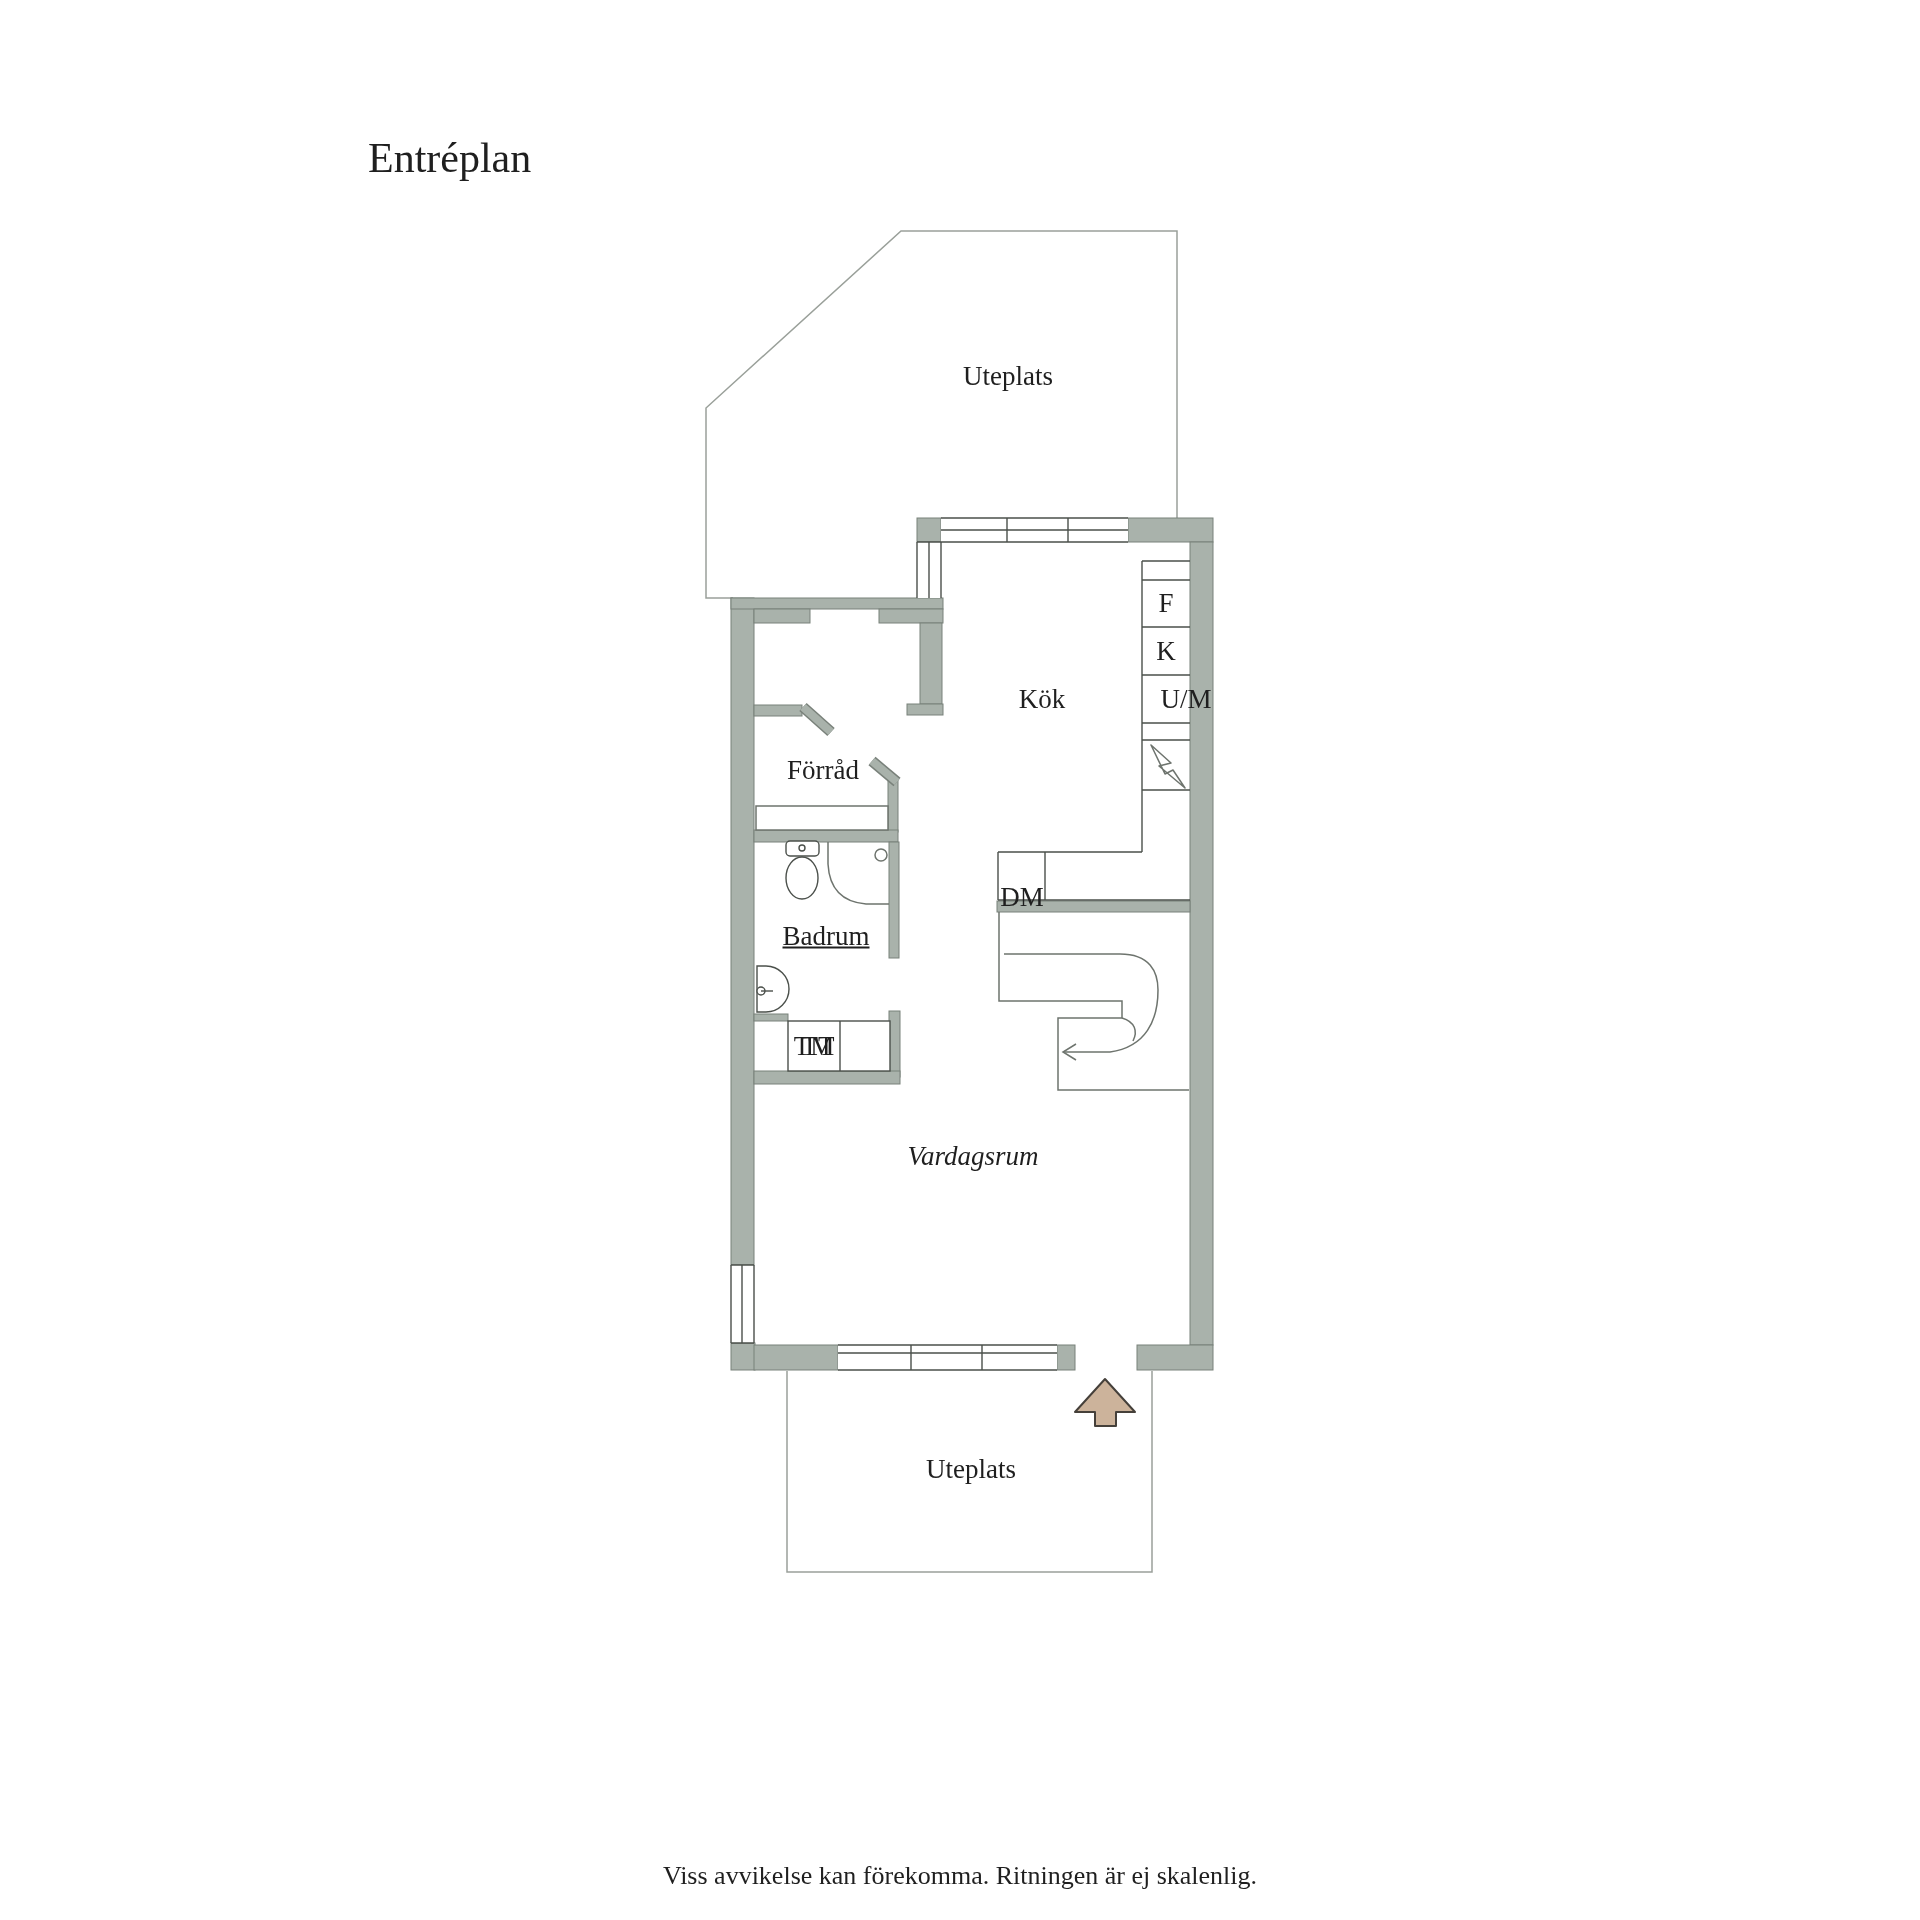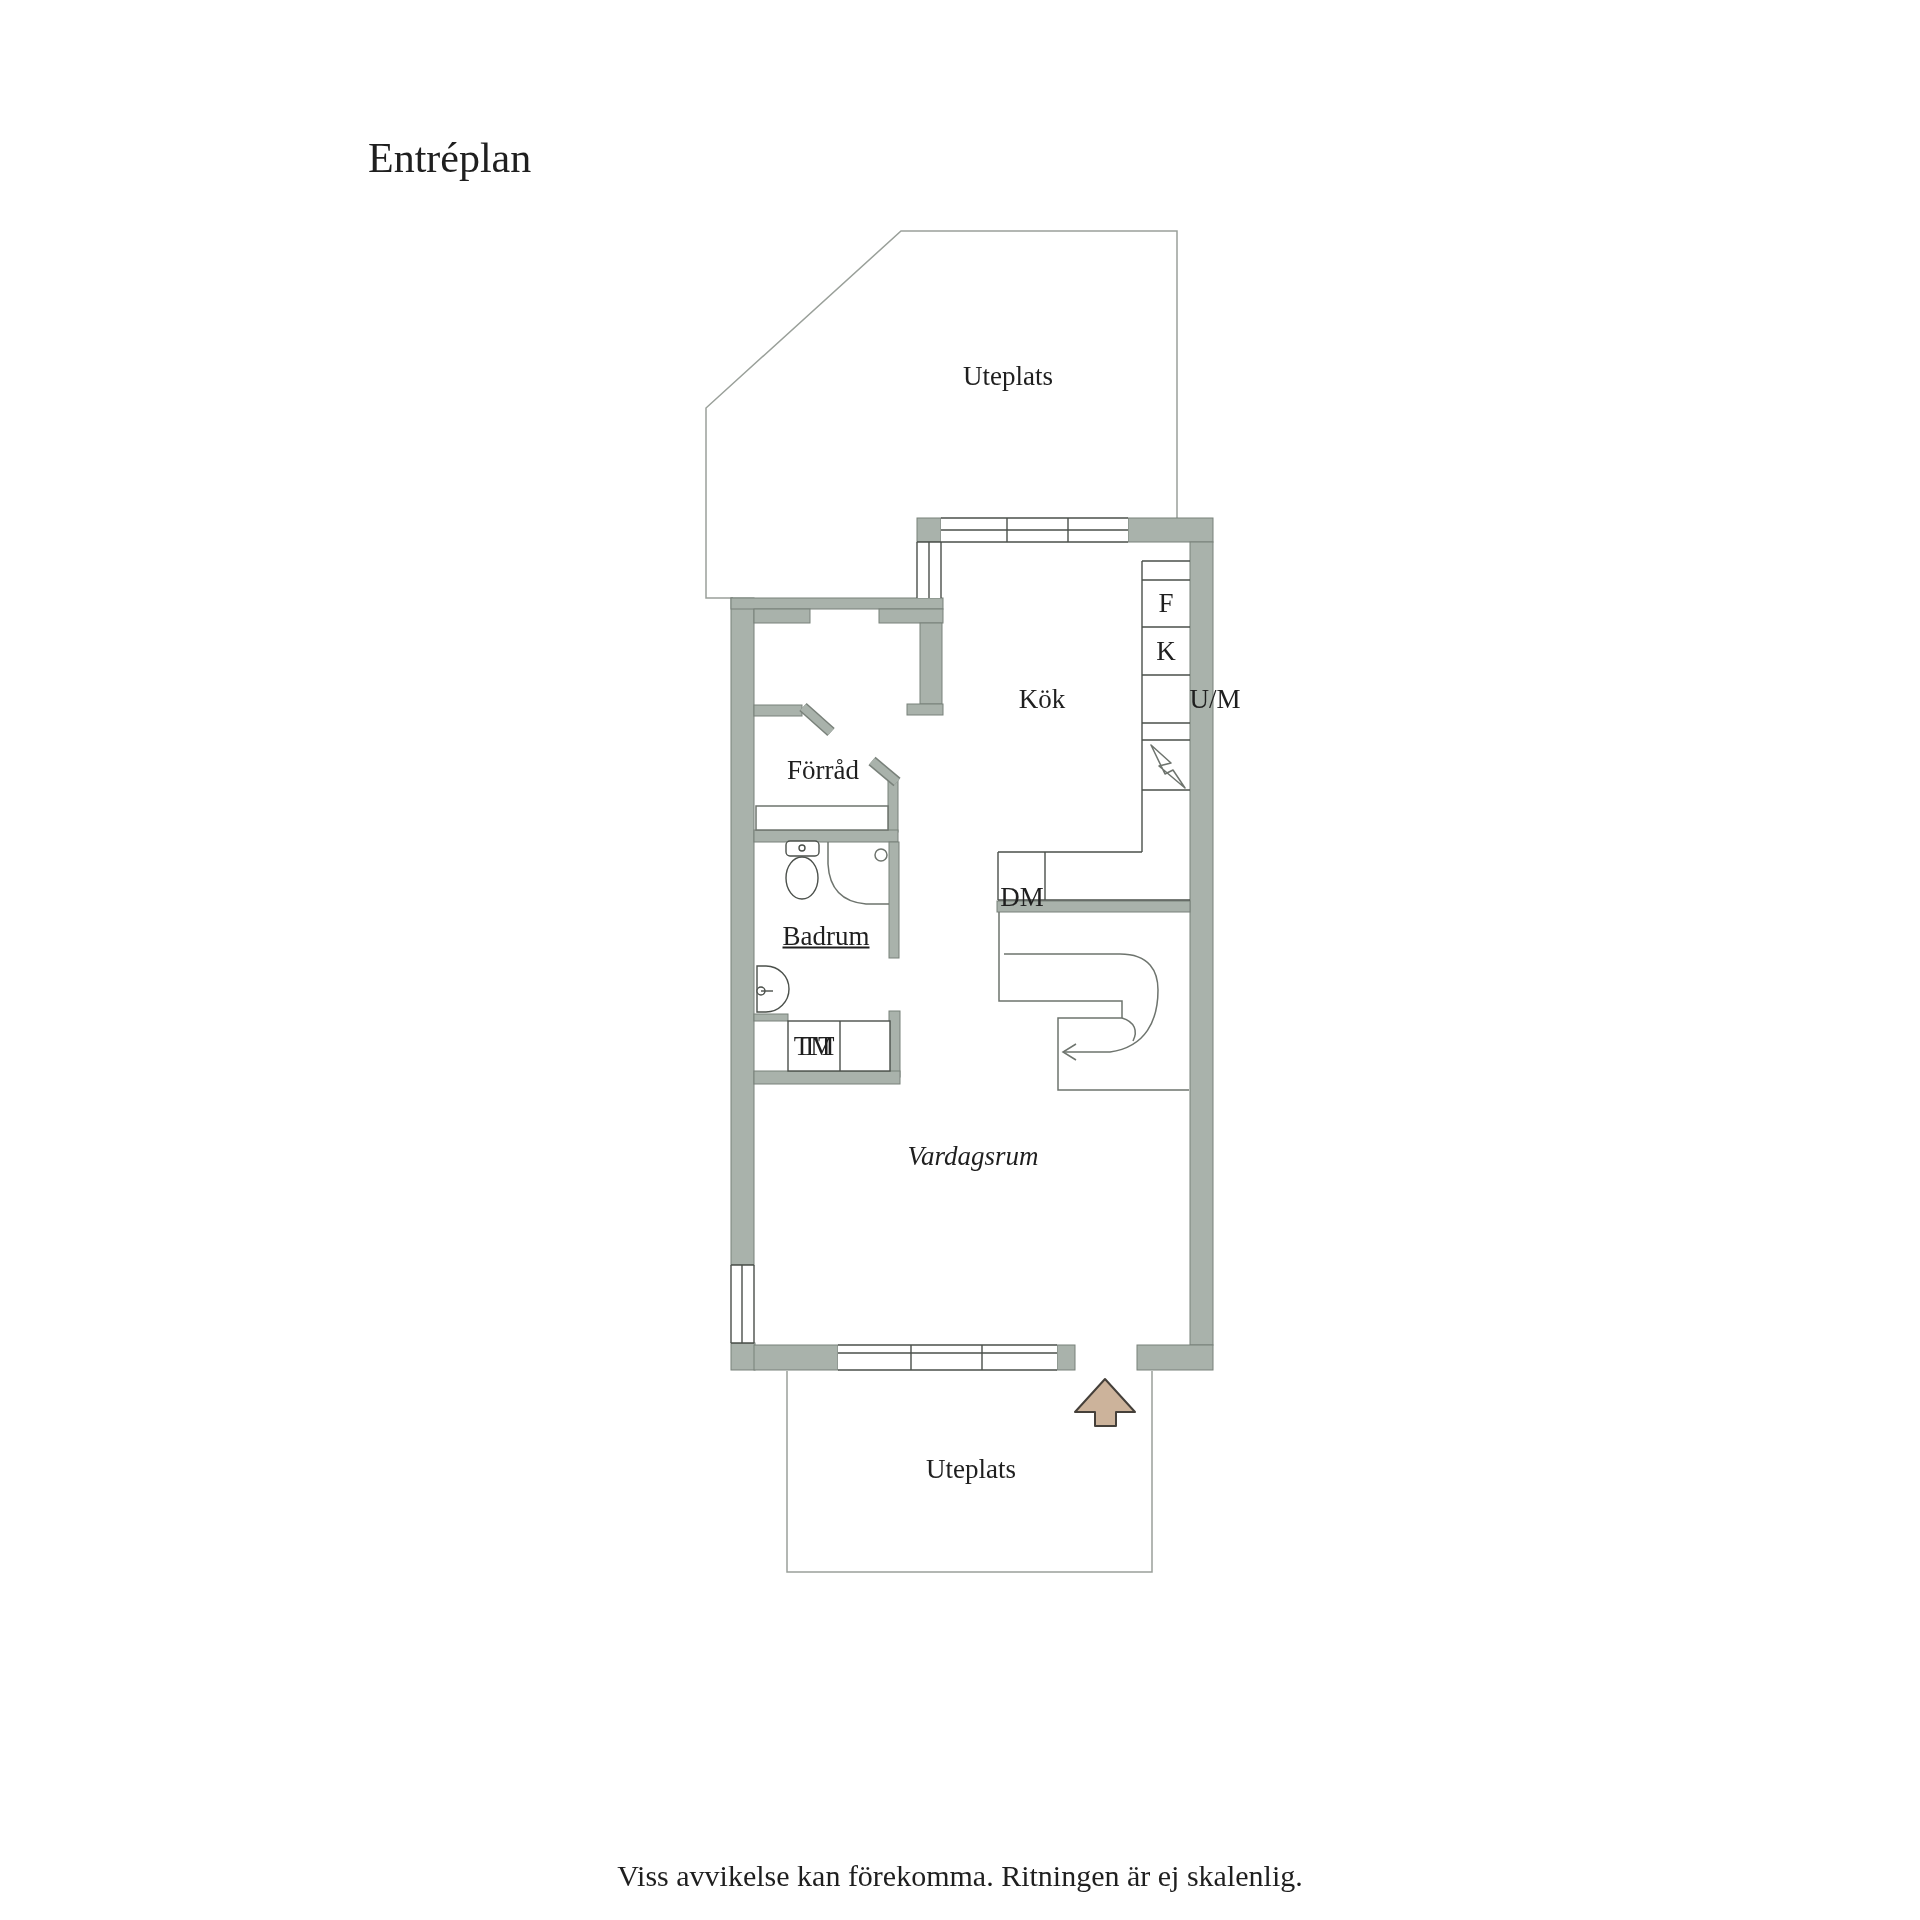--- a/index.html
+++ b/index.html
@@ -17,21 +17,21 @@
   .dk{stroke:var(--line-dark,#4b504b);stroke-width:1.4;fill:none;}
   .whitefill{fill:#ffffff;}
   .fixture{stroke:var(--line-dark,#4b504b);stroke-width:1.4;fill:#ffffff;}
 
   
   .lbl{position:absolute;transform:translate(-50%,-50%);white-space:nowrap;
        font-size:27px;letter-spacing:0px;color:var(--text,#1f1f1f);}
   .lbl-title{position:absolute;transform:translate(0,-50%);white-space:nowrap;
        font-size:42px;color:var(--text,#1f1f1f);}
   .lbl-disclaimer{position:absolute;transform:translate(-50%,-50%);white-space:nowrap;
-       font-size:30px;color:var(--text,#1f1f1f);}
+       font-size:26px;color:var(--text,#1f1f1f);}
 </style>
 </head>
 <body>
 
 <div class="canvas">
 
   <svg class="plan-svg" viewBox="0 0 1920 1920">
 
     <g>
       <path class="lt" d="M733,598 L706,598 L706,408 L901,231 L1177,231 L1177,519"></path>
@@ -143,19 +143,19 @@
 
   <div class="lbl" style="left:1008px;top:376px;">Uteplats</div>
   <div class="lbl" style="left:1042px;top:699px;">Kök</div>
   <div class="lbl" style="left:823px;top:770px;">Förråd</div>
   <div class="lbl" style="left:826px;top:936px;text-decoration:underline;">Badrum</div>
   <div class="lbl" style="left:973px;top:1156px;font-style:italic;">Vardagsrum</div>
   <div class="lbl" style="left:971px;top:1469px;">Uteplats</div>
 
   <div class="lbl" style="left:1166px;top:603px;">F</div>
   <div class="lbl" style="left:1166px;top:651px;">K</div>
-  <div class="lbl" style="left:1196px;top:699px;padding-left:38px;">U/M</div>
+  <div class="lbl" style="left:1167px;top:699px;padding-left:38px;">U/M</div>
   <div class="lbl" style="left:1022px;top:877px;margin-top:20px;">DM</div>
   <div class="lbl" style="left:814px;top:1046px;text-align:right;">TM</div>
   <div class="lbl" style="left:818px;top:1046px;">TT</div>
 
   <div class="lbl-disclaimer" style="left:960px;top:1876px;">Viss avvikelse kan förekomma. Ritningen är ej skalenlig.</div>
 </div>
 
 </body></html>

